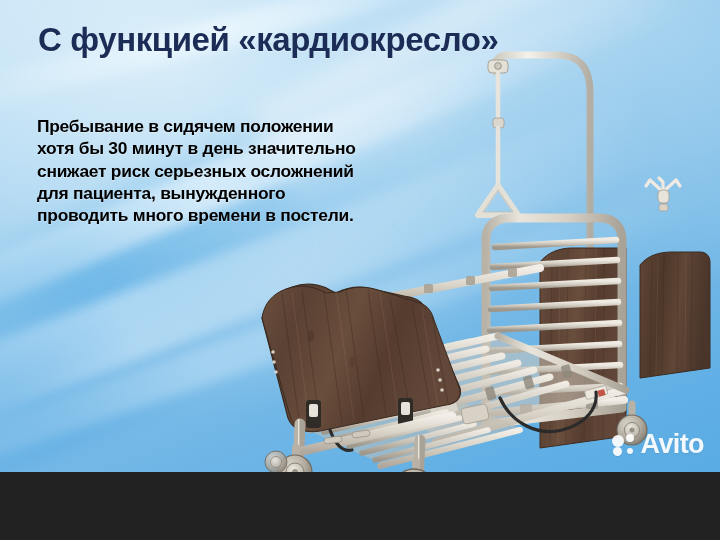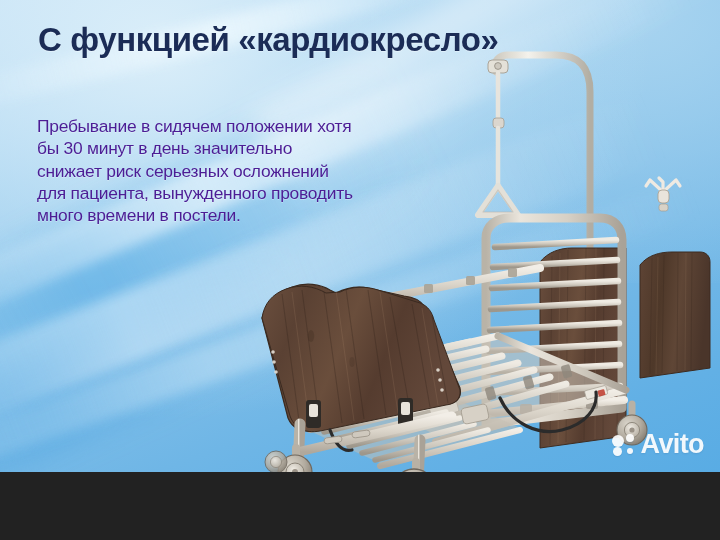--- a/index.html
+++ b/index.html
@@ -122,22 +122,22 @@
     text-shadow: 0 1px 0 rgba(255,255,255,0.35);
     z-index: 40;
   }
   .body-copy {
     position: absolute;
     left: 37px;
     top: 115px;
     width: 320px;
     font-size: 17.4px;
     line-height: 22.3px;
-    font-weight: 400;
-    color: #4c1d95;
+    font-weight: 700;
+    color: #000000;
     letter-spacing: -0.25px;
     text-shadow: 0 1px 0 rgba(255,255,255,0.3);
     z-index: 40;
   }
 
   
   .avito {
     position: absolute;
     right: 16px;
     bottom: 14px;

